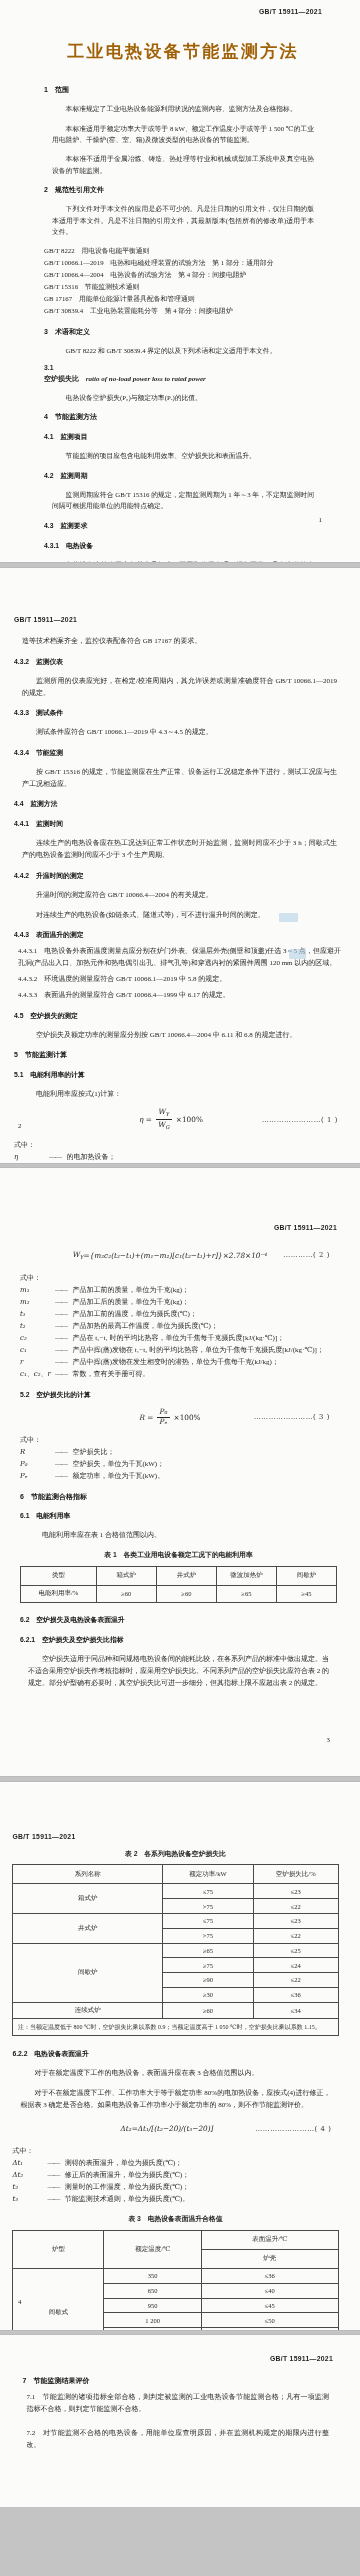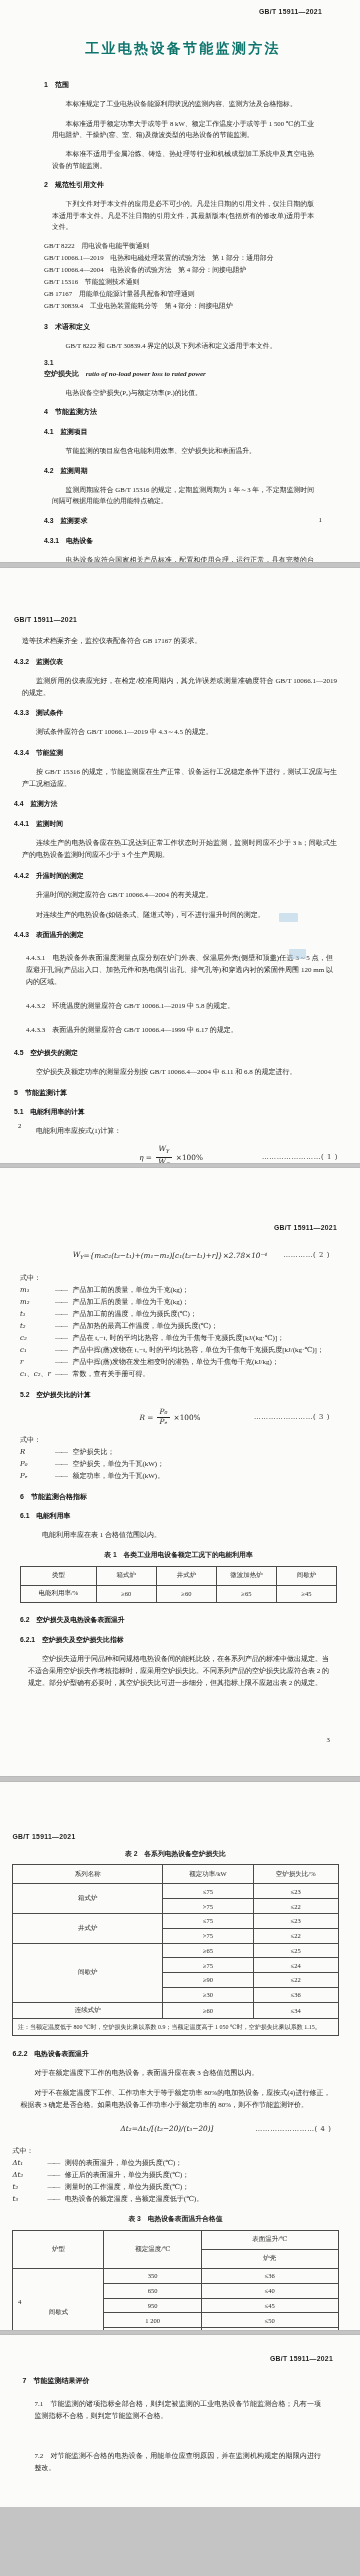--- a/index.html
+++ b/index.html
@@ -11,21 +11,21 @@
   .pg4{height:548px;padding:0 22.5px 0 12.4px;}
   .pg5{height:172px;padding:0 28px 0 22.5px;margin-bottom:0;}
   .hdr{font-family:"Liberation Sans","DejaVu Sans",sans-serif;font-weight:bold;font-size:6.8px;letter-spacing:0.3px;color:#1d1d1d;}
   .hdr.right{text-align:right;}
   .hdr.left{text-align:left;}
   .pg1 .hdr{padding-top:1.1px;}
   .pg2 .hdr{padding-top:48px;}
   .pg3 .hdr{padding-top:56px;}
   .pg4 .hdr{padding-top:51px;}
   .pg5 .hdr{padding-top:20px;}
-  .title{text-align:center;font-family:"Liberation Sans","DejaVu Sans",sans-serif;font-weight:bold;font-size:14px;letter-spacing:2.3px;margin:25px 0 0 0;color:#0f766e;}
+  .title{text-align:center;font-family:"Liberation Sans","DejaVu Sans",sans-serif;font-weight:bold;font-size:17px;letter-spacing:2.3px;margin:25px 0 0 0;color:#a16207;}
   .sec{font-family:"Liberation Sans","DejaVu Sans",sans-serif;font-weight:bold;font-size:7px;margin:9.6px 0 5px 0;color:#151515;}
   .sec.sub{font-size:6.8px;}
   .para{font-size:6.8px;line-height:11.3px;text-align:justify;text-indent:2em;margin:8px;}
   .pg2 .para,.pg3 .para,.pg4 .para,.pg5 .para{font-size:7px;line-height:12px;}
   .para.noind{text-indent:0;}
   .ref{font-size:6.8px;line-height:12px;margin:0;text-indent:0;}
   .termno{font-family:"Liberation Sans","DejaVu Sans",sans-serif;font-weight:bold;font-size:6.8px;margin:8px 0 2.3px 0;}
   .termline{margin:0 0 1.7px 0;font-size:7px;}
   .termline .zh{font-family:"Liberation Sans","DejaVu Sans",sans-serif;}
   .termline .en{font-family:"Liberation Serif","DejaVu Serif",serif;margin-left:6.8px;font-style:italic;}
@@ -42,21 +42,21 @@
   sub{font-size:5px;}
   .tcap{text-align:center;font-family:"Liberation Sans","DejaVu Sans",sans-serif;font-weight:bold;font-size:6.8px;margin:9px 0 5.6px 0;}
   table.tbl{border-collapse:collapse;width:100%;font-size:6.5px;table-layout:fixed;}
   table.tbl td,table.tbl th{border:0.6px solid #4a4a4a;text-align:center;padding:3.4px 1.7px;font-weight:normal;color:#2b2b2b;}
   table.tbl tr.thead td{padding:4.5px 1.7px;}
   table.tbl td.tnote{text-align:left;font-size:6px;padding:3.4px 4.5px;line-height:8.5px;}
   .pageno{position:absolute;font-size:6.8px;font-family:"Liberation Serif","DejaVu Serif",serif;color:#222;}
   .pageno.r{right:39px;}
   .pageno.l{left:18px;}
   .wm{position:absolute;border-radius:1.1px;opacity:.55;}
-  .clausep{font-size:7px;line-height:12px;text-align:justify;margin:12px;text-indent:0;}
+  .clausep{font-size:7px;line-height:12px;text-align:justify;margin:4px;text-indent:0;}
   .gap8{height:4.5px;}
 </style>
 </head>
 <body>
 
 <div class="page pg1">
   <div class="hdr right">GB/T 15911—2021</div>
   <div class="title">工业电热设备节能监测方法</div>
 
   <div class="sec" style="margin-top:22.5px;">1　范围</div>
@@ -354,21 +354,21 @@
       <span class="ddesc">修正后的表面温升，单位为摄氏度(℃)；</span>
     </div>
   <div class="defrow">
       <span class="sym">t₂</span>
       <span class="dash">——</span>
       <span class="ddesc">测量时的工作温度，单位为摄氏度(℃)；</span>
     </div>
   <div class="defrow">
       <span class="sym">t₃</span>
       <span class="dash">——</span>
-      <span class="ddesc">电热设备的额定温度，当额定温度低于(℃)。</span>
+      <span class="ddesc">节能监测技术通则，单位为摄氏度(℃)。</span>
     </div>
 
   <div class="tcap">表 3　电热设备表面温升合格值</div>
   <table class="tbl">
     <colgroup>
         <col style="width:28%">
         <col style="width:30%">
         <col style="width:42%">
       </colgroup>
     <tbody>

